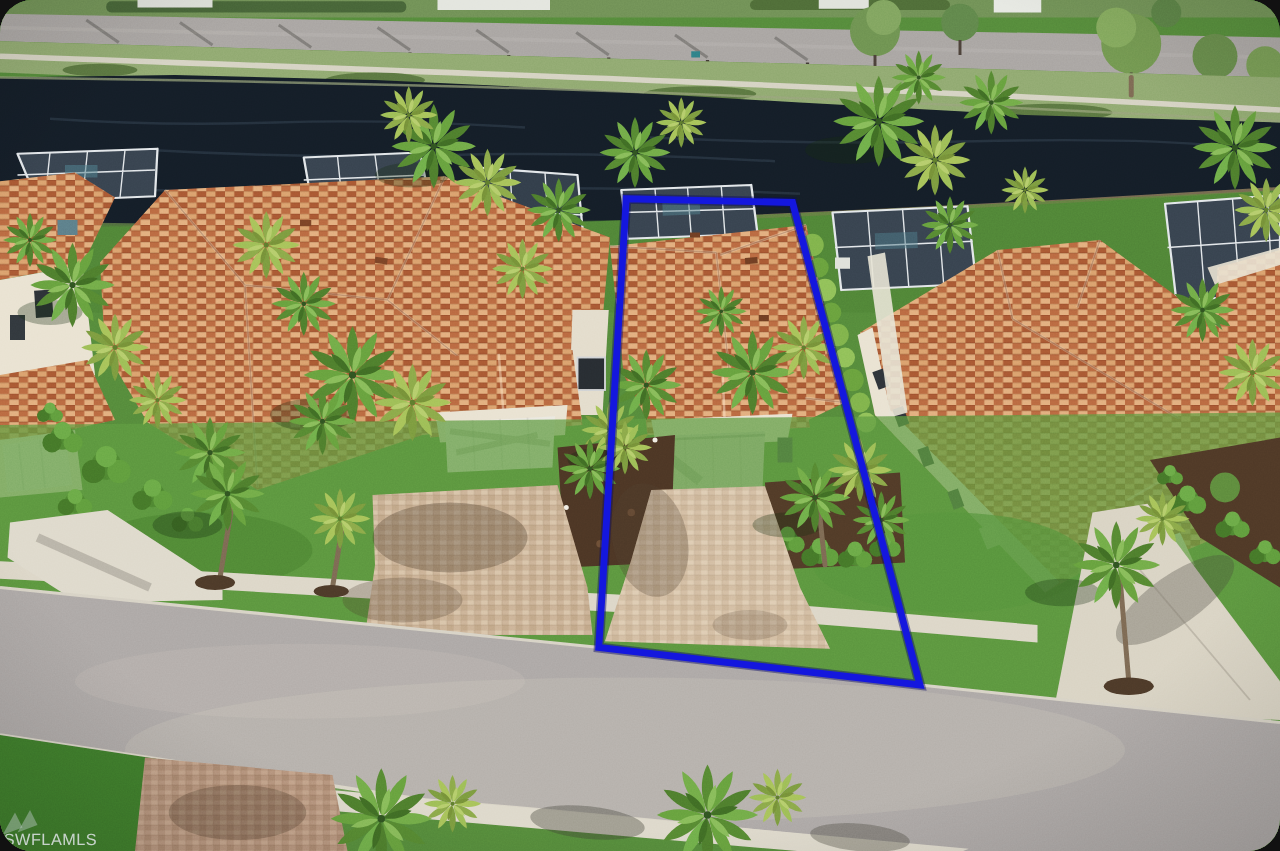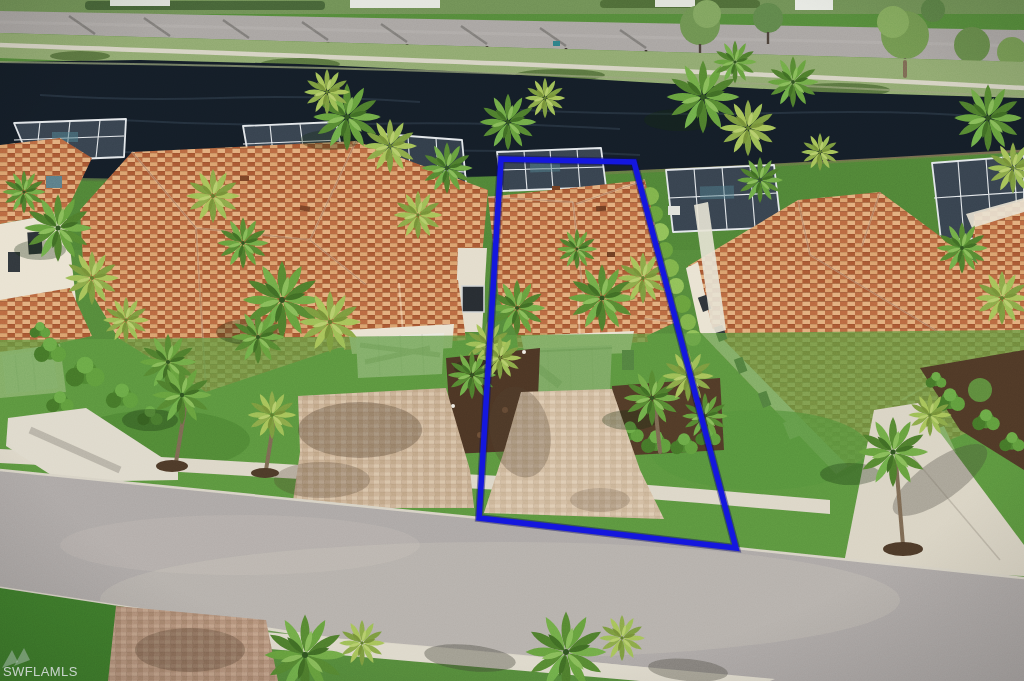--- a/index.html
+++ b/index.html
@@ -1,17 +1,17 @@
 <!DOCTYPE html>
 <html><head>
 <meta charset="utf-8">
 <style>
   html,body{margin:0;padding:0;background:#111;}
   .stage{position:relative;width:1024px;height:681px;overflow:hidden;background:#54893a;
-         font-family:"Liberation Sans",sans-serif;}
+         font-family:"Liberation Sans",sans-serif;border-radius:26px;}
   .stage svg{position:absolute;left:0;top:0;display:block;}
   .watermark-text{font-family:"Liberation Sans",sans-serif;font-size:13px;letter-spacing:.4px;
                   fill:#e6e8ef;fill-opacity:.82;}
 </style>
 </head>
 <body>
 
 <div class="stage">
 <svg width="1024" height="681" viewBox="0 0 1024 681" xmlns="http://www.w3.org/2000/svg">
   <defs>

